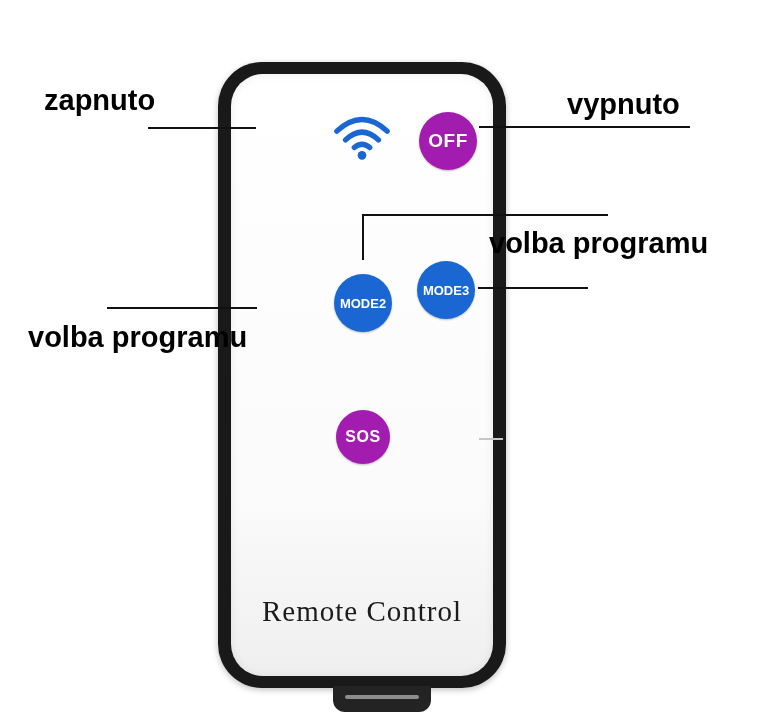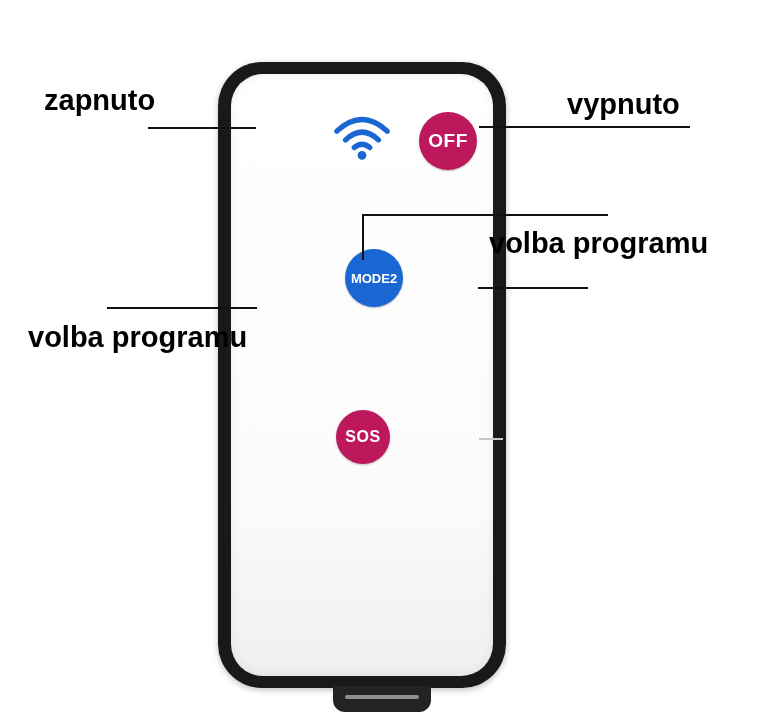--- a/index.html
+++ b/index.html
@@ -55,27 +55,27 @@
     justify-content: center;
     color: #ffffff;
     font-weight: bold;
     border: none;
     cursor: pointer;
     box-shadow: 0 1px 2px rgba(0,0,0,0.25);
     font-family: "Liberation Sans", sans-serif;
     letter-spacing: 0.5px;
   }
   .blue { background: #1a67d3; }
-  .red  { background: #be185d; }
+  .red  { background: #a21caf; }
 
   .btn-on    { left: 252px; top: 110px; width: 62px; height: 62px; font-size: 21px; }
   .btn-off   { left: 419px; top: 112px; width: 58px; height: 58px; font-size: 19px; }
   .btn-mode  { width: 58px; height: 58px; font-size: 13px; letter-spacing: 0; }
   .btn-mode1 { left: 254px; top: 261px; }
-  .btn-mode2 { left: 334px; top: 249px; margin-left: 11px; }
+  .btn-mode2 { left: 334px; top: 274px; }
   .btn-mode3 { left: 417px; top: 261px; }
   .btn-sos   { left: 336px; top: 410px; width: 54px; height: 54px; font-size: 16px; text-align: center; }
 
   .wifi {
     position: absolute;
     left: 333px; top: 110px;
     width: 58px; height: 52px;
   }
 
   
@@ -134,23 +134,25 @@
       <path d="M22 37 Q30 30 38 37" fill="none" stroke="#1a67d3" stroke-width="5.5" stroke-linecap="round"></path>
       <circle cx="30" cy="45" r="4.5" fill="#1a67d3"></circle>
     </svg>
   </span>
 
   <button class="rbtn red btn-off">OFF</button>
 
 
   <button class="rbtn blue btn-mode btn-mode2">MODE2</button>
 
+  <button class="rbtn blue btn-mode btn-mode3">MODE3</button>
 
   <button class="rbtn red btn-sos">SOS</button>
 
+  <div class="brand">Remote Control</div>
 
   <div class="note note-zapnuto">zapnuto</div>
 
   <div class="note note-vypnuto">vypnuto</div>
 
   <div class="note note-volba-right">volba programu</div>
 
   <div class="note note-volba-left">volba programu</div>
 
   <div class="pline line-zapnuto"></div>

